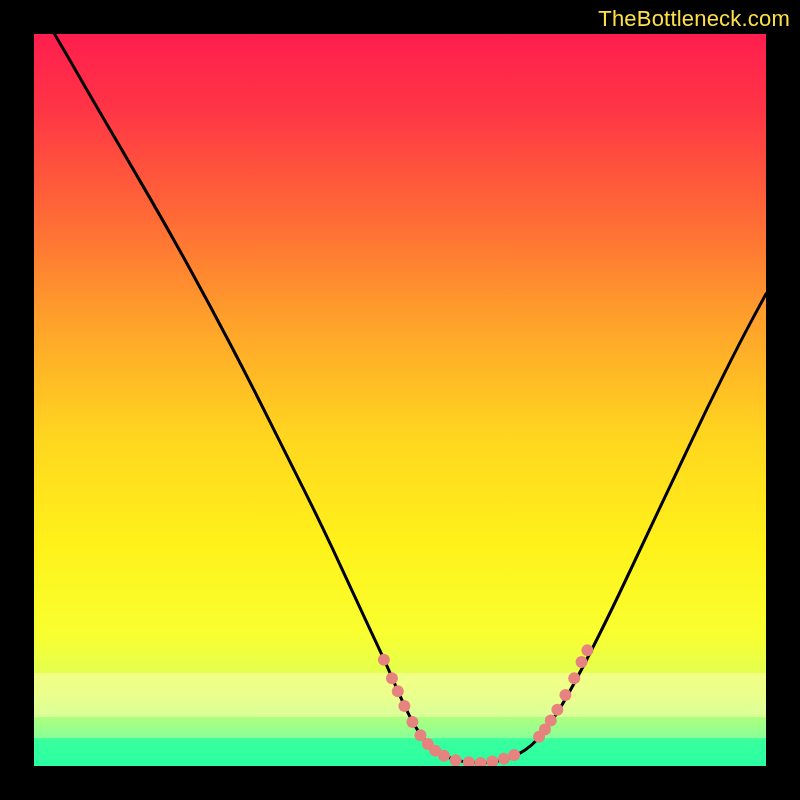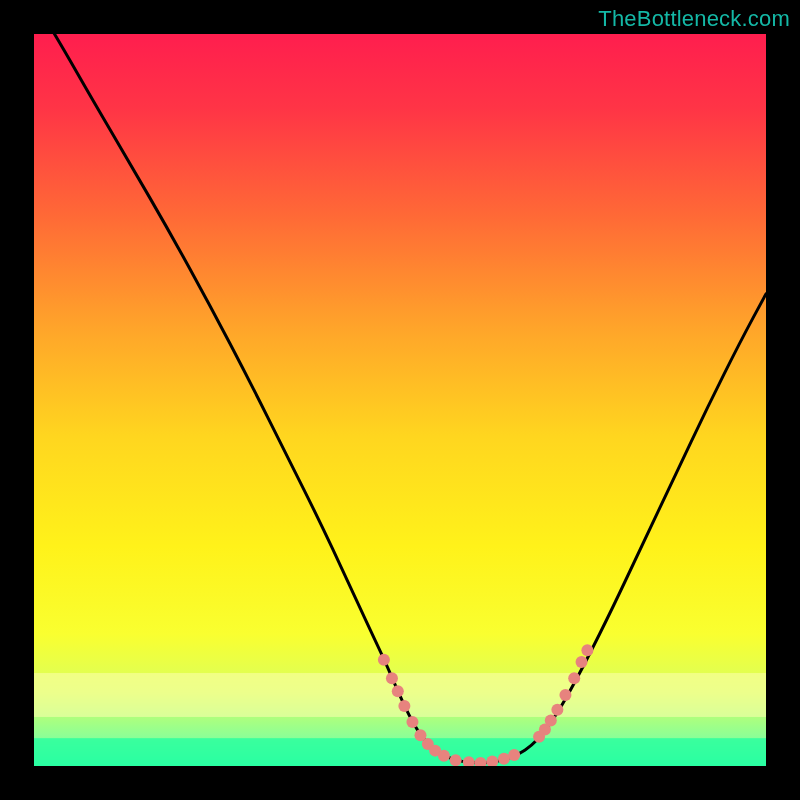--- a/index.html
+++ b/index.html
@@ -14,21 +14,21 @@
     position: absolute;
     top: 0;
     left: 0;
     width: 800px;
     height: 800px;
   }
   .watermark {
     position: absolute;
     top: 6px;
     right: 10px;
-    color: #14b8a6;
+    color: #fde047;
     font-family: Arial, Helvetica, sans-serif;
     font-size: 22px;
     font-weight: 400;
     letter-spacing: 0.2px;
     z-index: 10;
   }
   svg {
     display: block;
   }
 </style>

